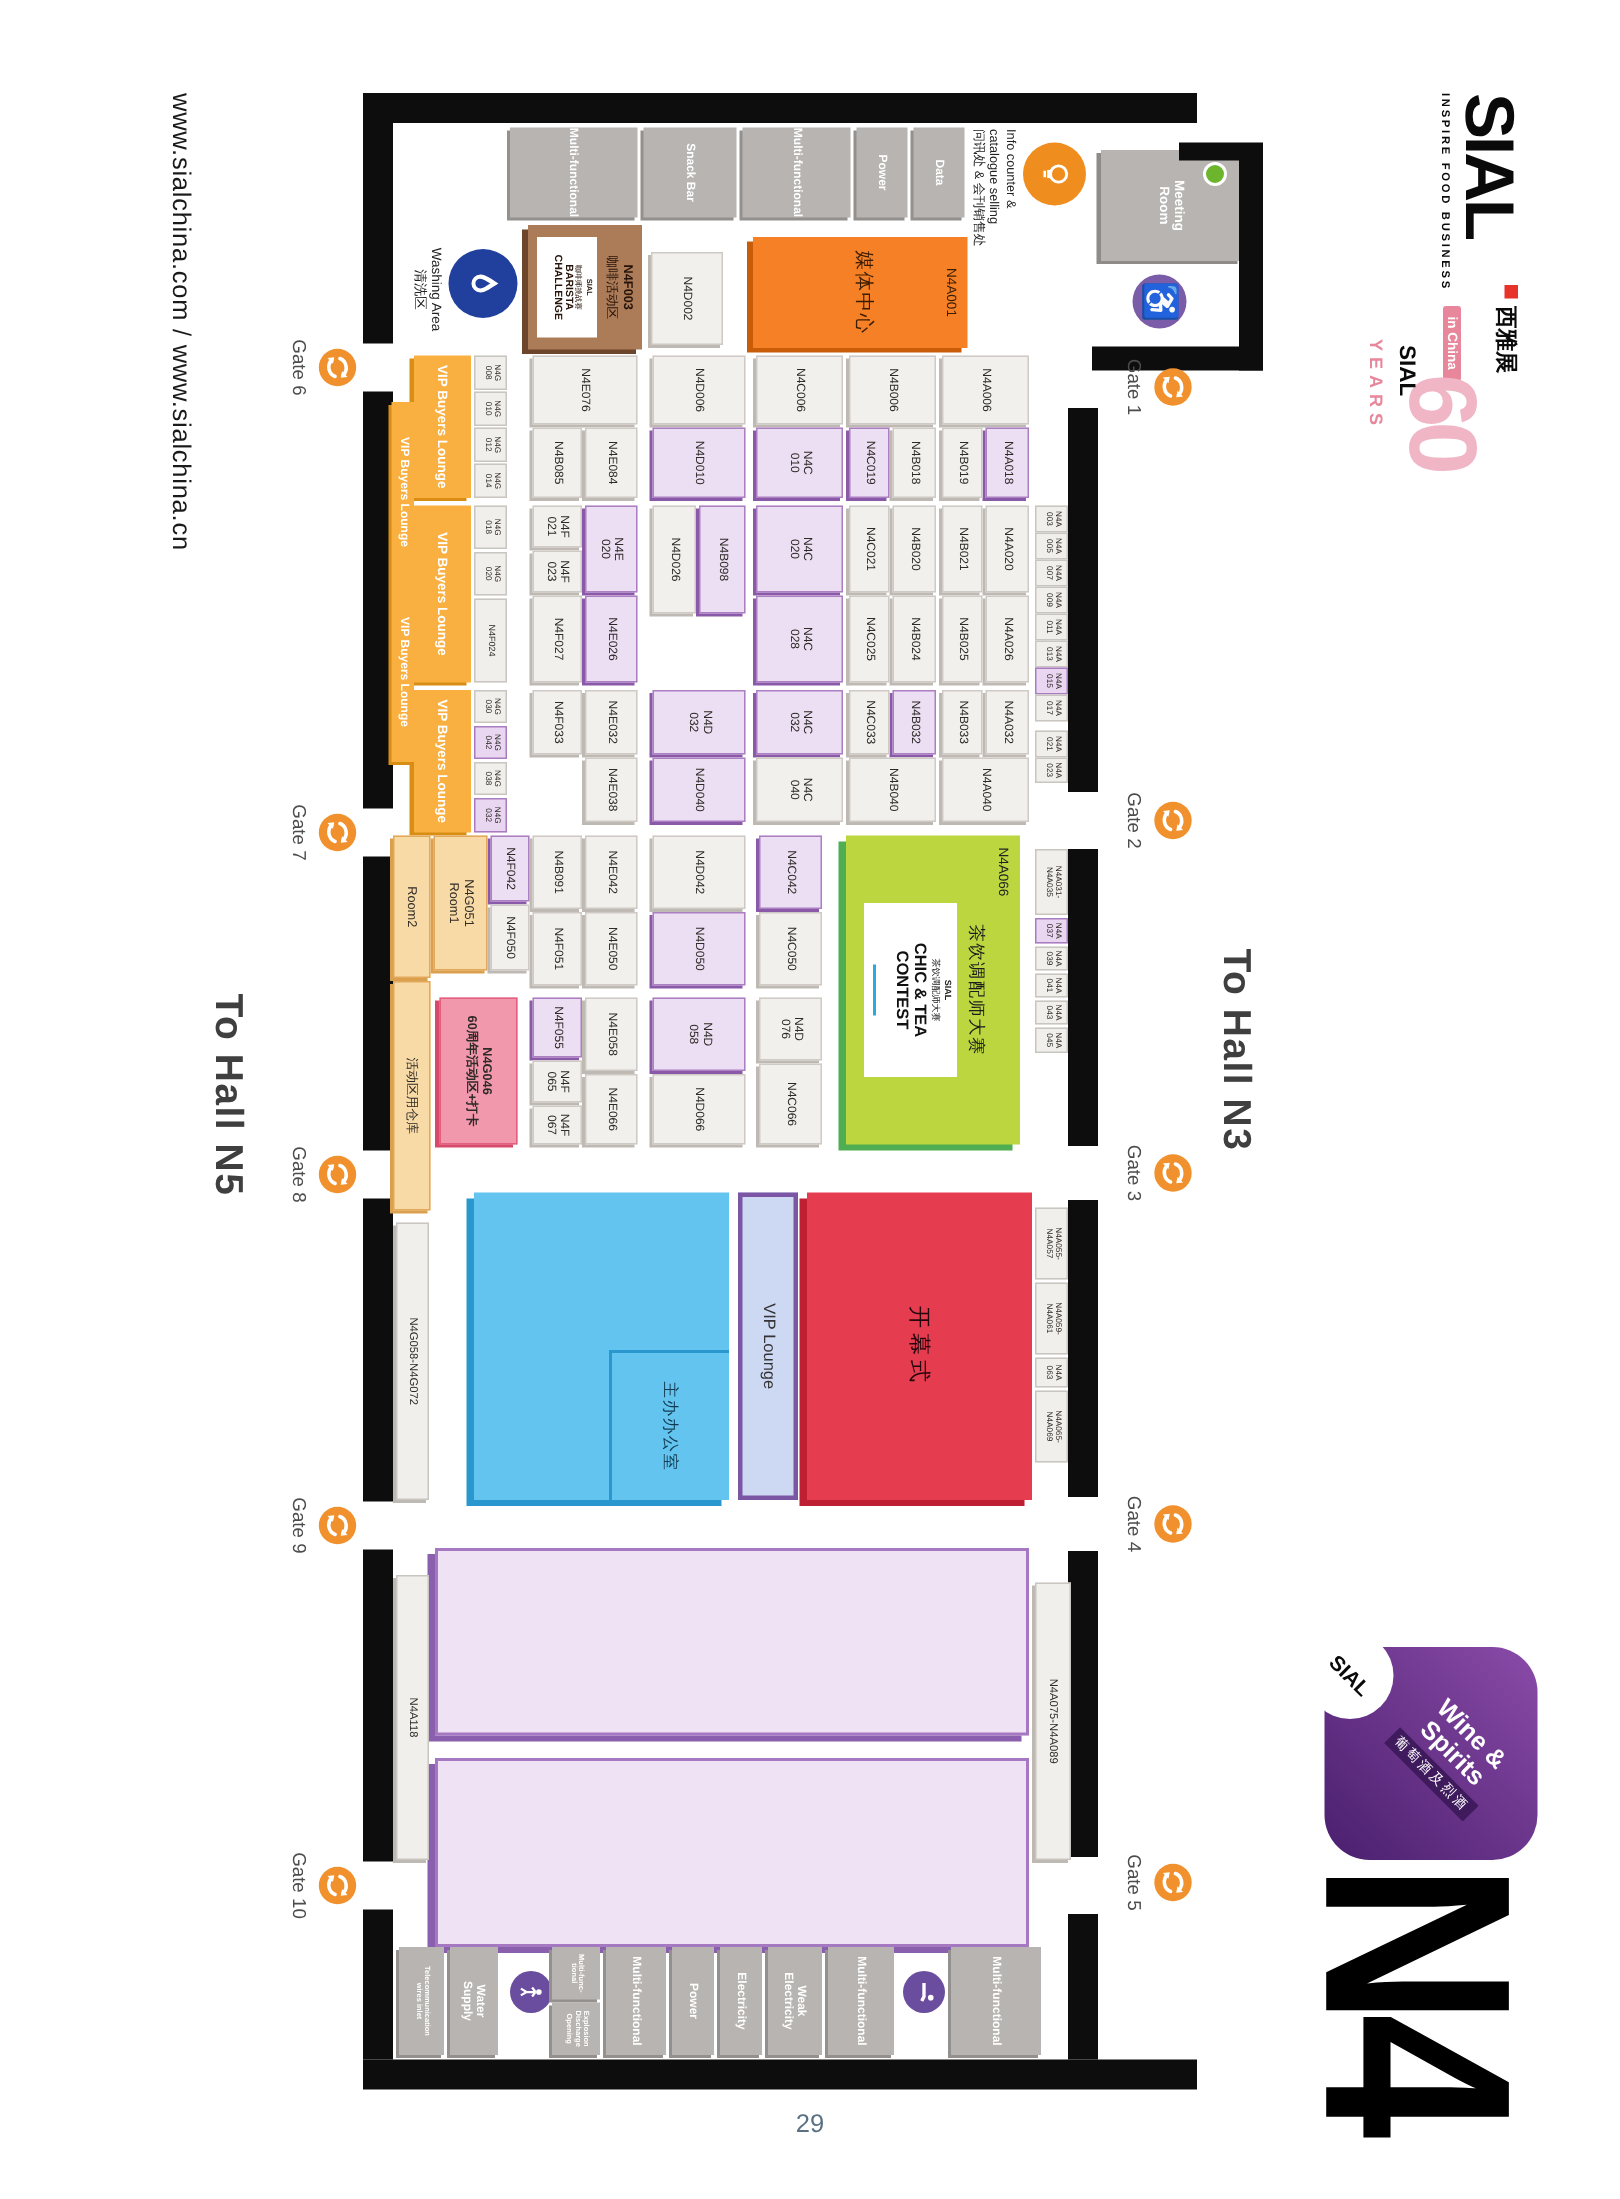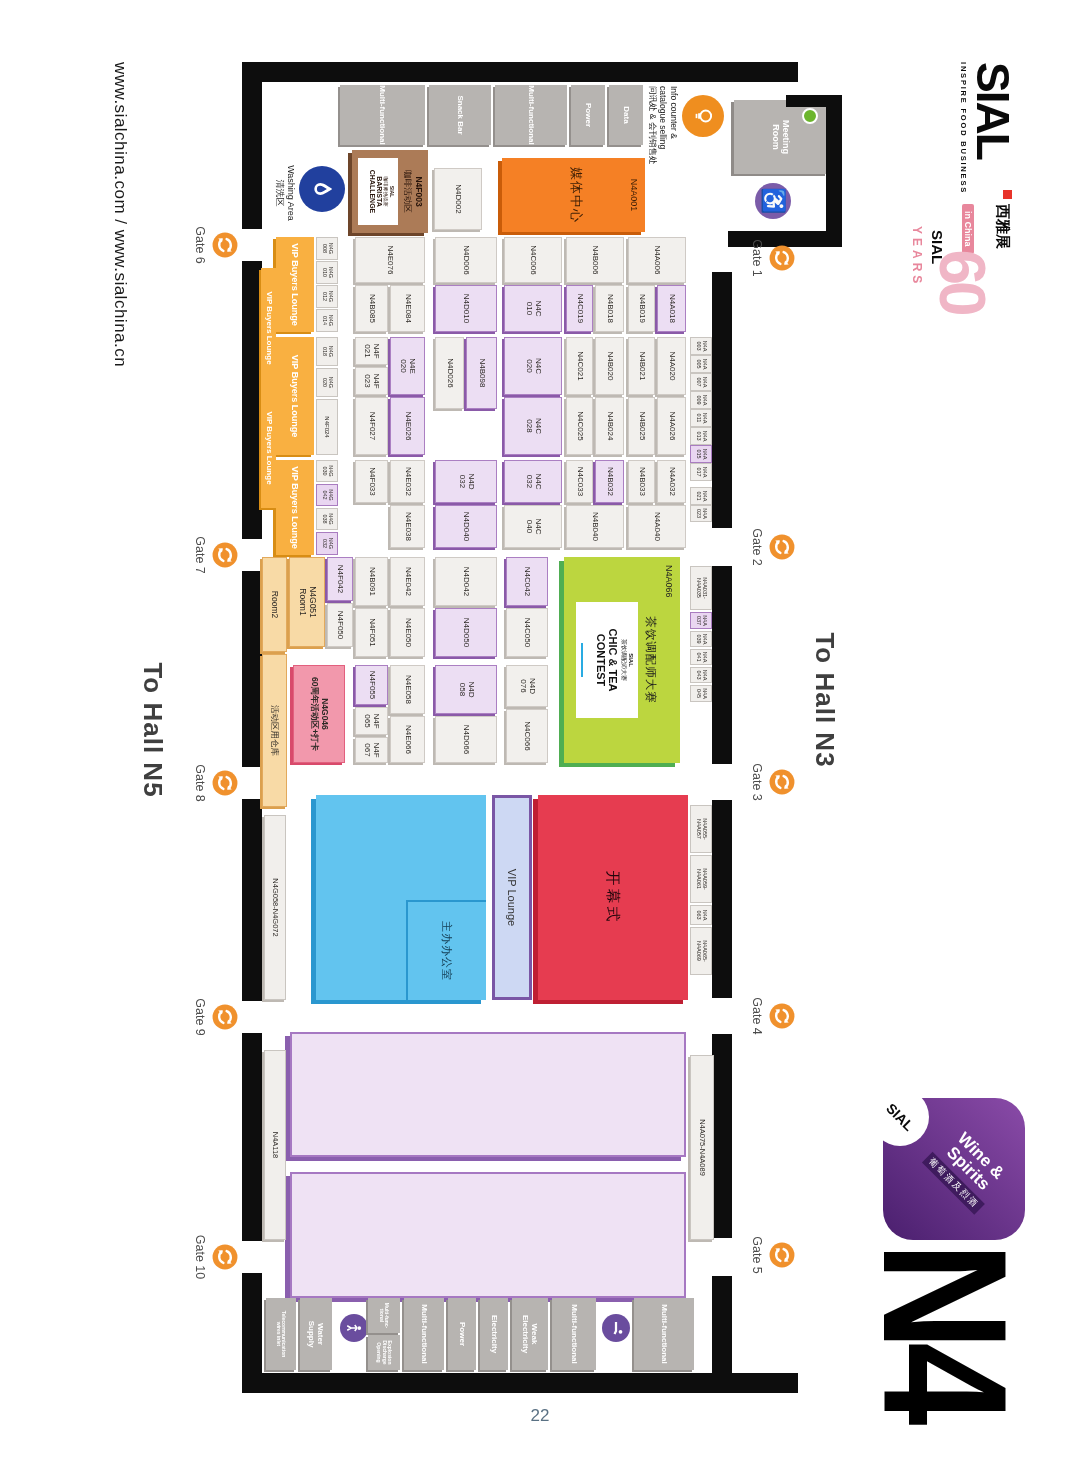--- a/index.html
+++ b/index.html
@@ -480,13 +480,13 @@
       </svg><span class="gate-label">Gate 9</span></div>
     <div class="gate-wrap" style="left: 1225px; top: 842px;"><svg class="gicon" viewBox="0 0 24 24">
         <circle cx="12" cy="12" r="11.5" fill="#f0912d"></circle>
         <path d="M6.5 10.5a6 5.5 0 0 1 10.2-2" fill="none" stroke="#fff" stroke-width="2.2" stroke-linecap="round"></path>
         <path d="M17.5 13.5a6 5.5 0 0 1-10.2 2" fill="none" stroke="#fff" stroke-width="2.2" stroke-linecap="round"></path>
         <path d="M17.9 5.8 18.3 10l-4-.8z" fill="#fff"></path>
         <path d="M6.1 18.2 5.7 14l4 .8z" fill="#fff"></path>
       </svg><span class="gate-label">Gate 10</span></div>
   </div>
 
-<div class="pageno">22</div>
+<div class="pageno">29</div>
 
 </body></html>

